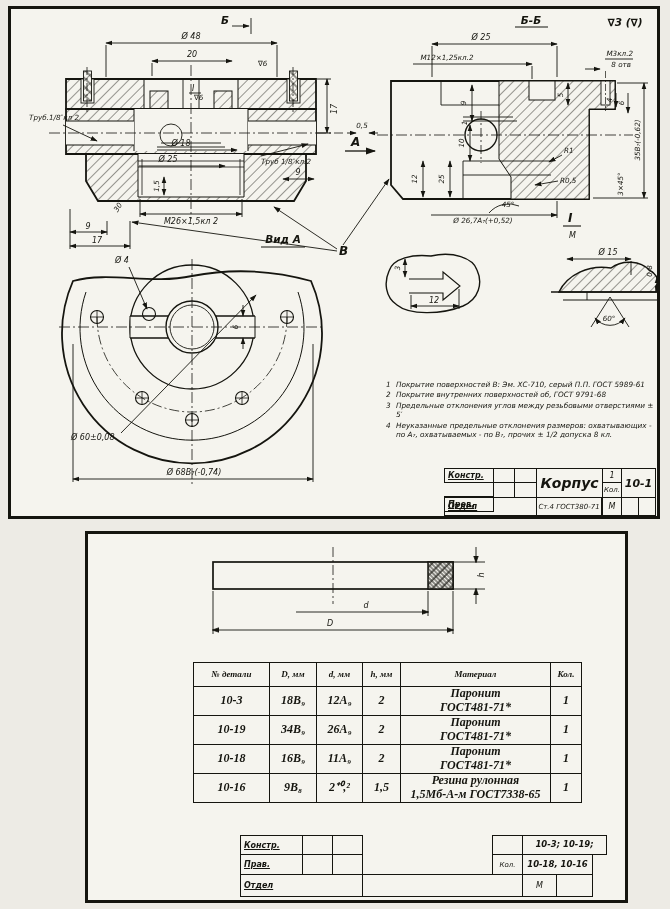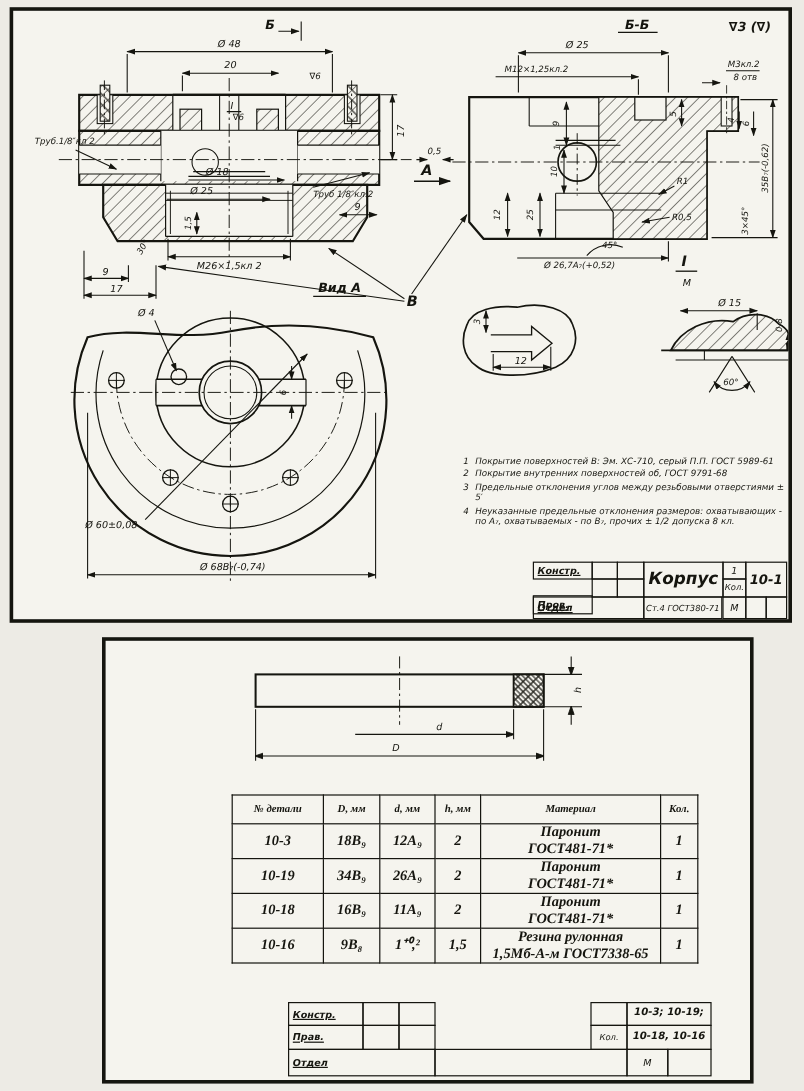--- a/index.html
+++ b/index.html
@@ -420,38 +420,38 @@
       <td>16В₉</td>
       <td>11А₉</td>
       <td>2</td>
       <td class="mat">Паронит
 ГОСТ481-71*</td>
       <td>1</td>
     </tr>
     <tr style="height:29px;">
       <td>10-16</td>
       <td>9В₈</td>
-      <td>1⁺⁰,²</td>
+      <td>2⁺⁰,²</td>
       <td>1,5</td>
       <td class="mat">Резина рулонная
 1,5Мб-А-м ГОСТ7338-65</td>
       <td>1</td>
     </tr>
   </tbody>
     </table>
 
   <div class="tb" style="left:152px;top:301px;width:353px;height:62px;">
     <div class="cell lbl" style="left:0;top:0;width:63px;height:20px;">Констр.</div>
     <div class="cell" style="left:62px;top:0;width:31px;height:20px;"></div>
     <div class="cell" style="left:92px;top:0;width:31px;height:20px;"></div>
     <div class="cell lbl" style="left:0;top:19px;width:63px;height:21px;">Прав.</div>
     <div class="cell" style="left:62px;top:19px;width:31px;height:21px;"></div>
     <div class="cell" style="left:92px;top:19px;width:31px;height:21px;"></div>
     <div class="cell" style="left:252px;top:0;width:31px;height:20px;"></div>
     <div class="cell small" style="left:252px;top:19px;width:31px;height:21px;">Кол.</div>
-    <div class="cell two" style="left:282px;top:0;width:71px;height:20px;">10-3; 10-19;</div>
+    <div class="cell two" style="left:282px;top:0;width:85px;height:20px;">10-3; 10-19;</div>
     <div class="cell two" style="left:282px;top:19px;width:71px;height:21px;">10-18, 10-16</div>
     <div class="cell lbl" style="left:0;top:39px;width:123px;height:23px;">Отдел</div>
     <div class="cell" style="left:122px;top:39px;width:161px;height:23px;"></div>
     <div class="cell" style="left:282px;top:39px;width:35px;height:23px;">М</div>
     <div class="cell" style="left:316px;top:39px;width:37px;height:23px;"></div>
   </div>
 </div>
 
 </body></html>

